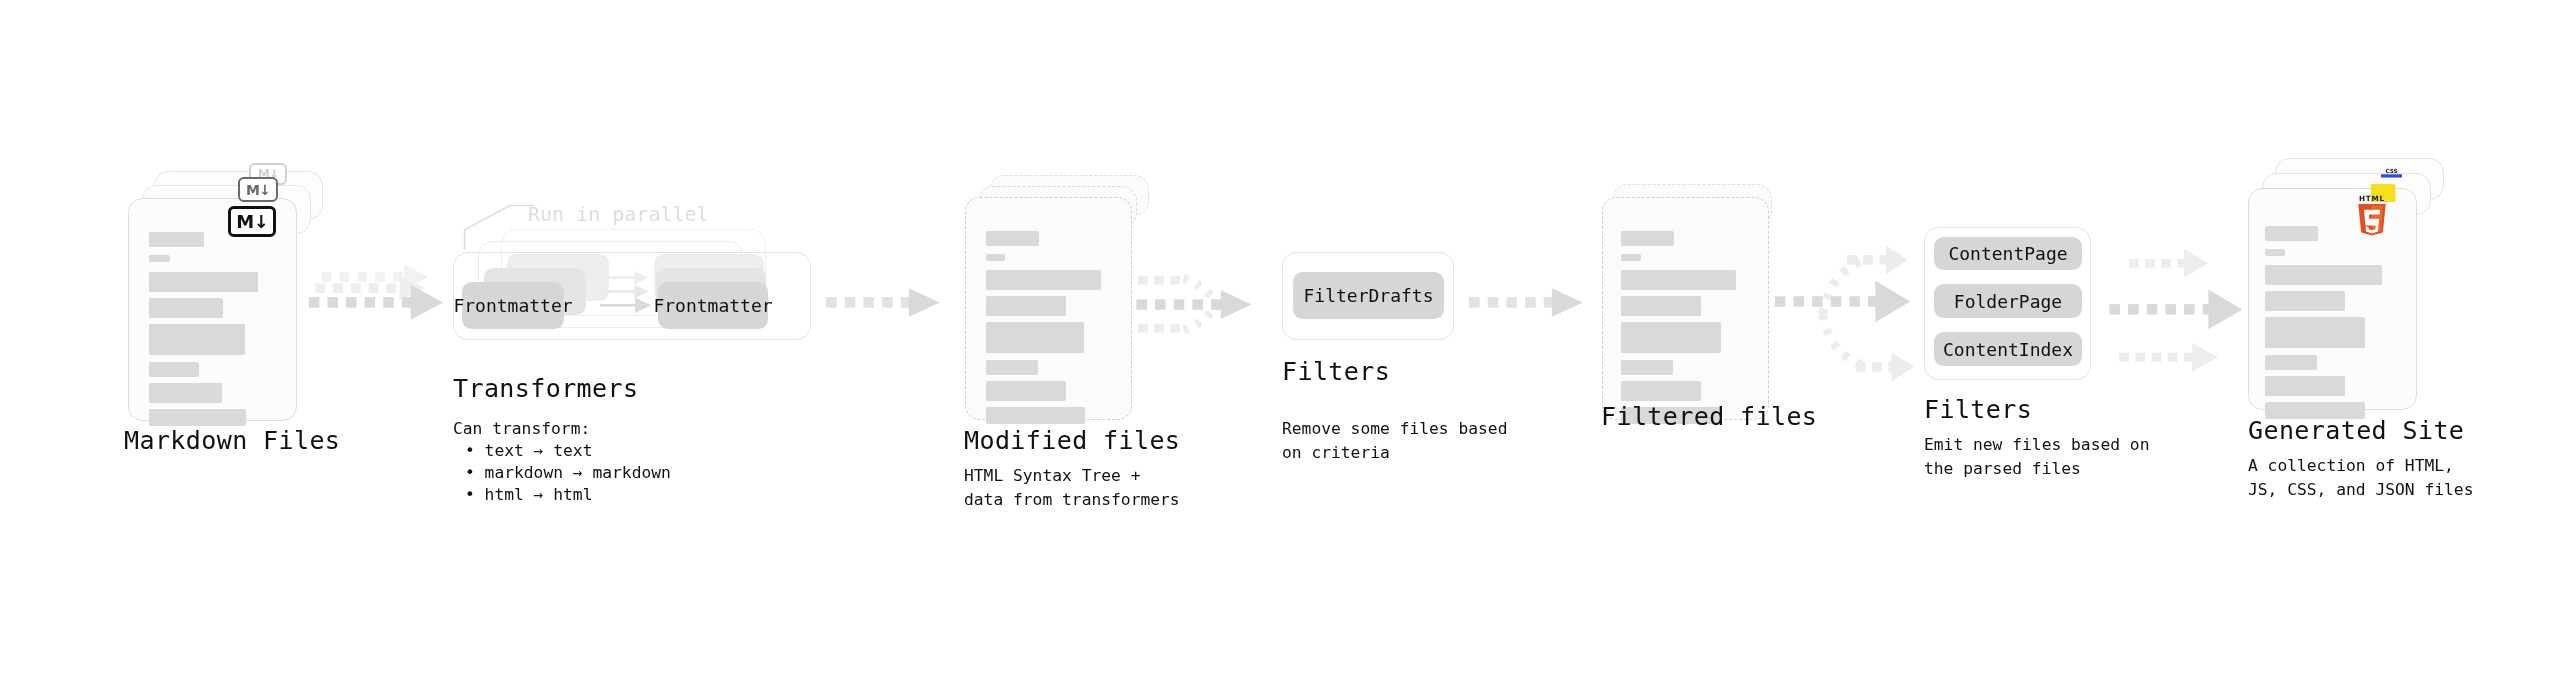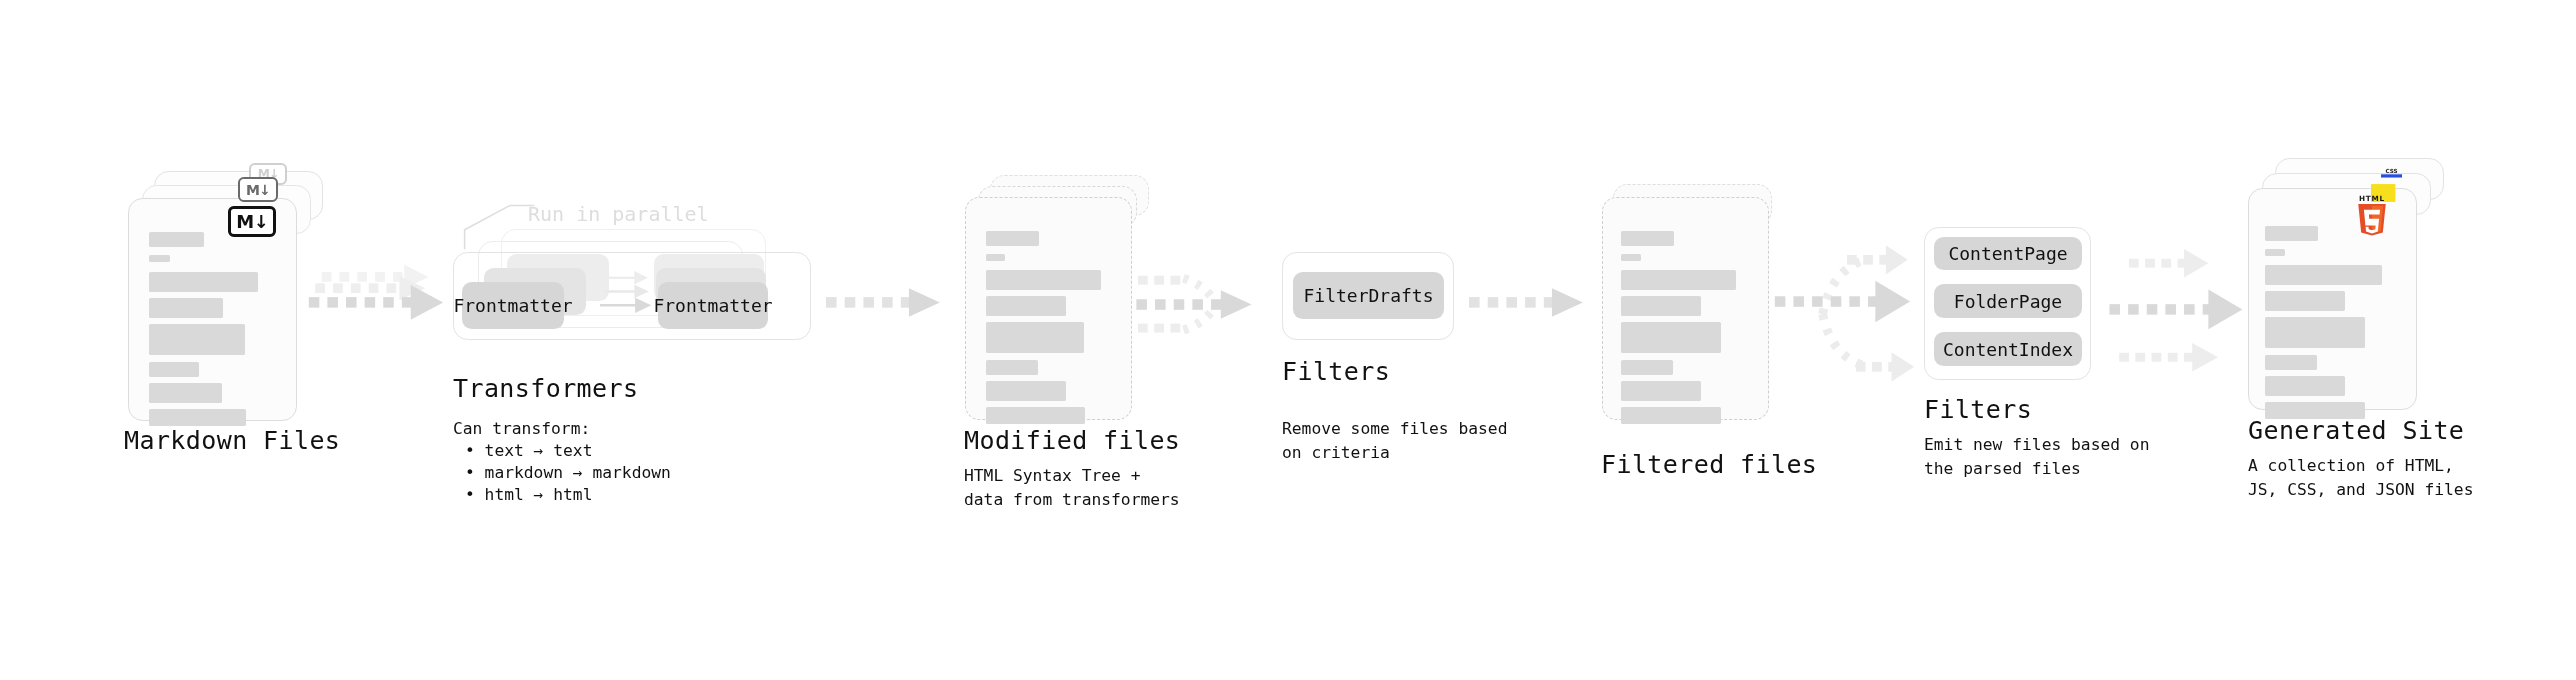--- a/index.html
+++ b/index.html
@@ -295,21 +295,21 @@
         <div class="ln" style="left:18px;top:56px;width:19.5px;height:6.5px;"></div>
         <div class="ln" style="left:18px;top:72px;width:115px;height:19.5px;"></div>
         <div class="ln" style="left:18px;top:98px;width:80px;height:19.5px;"></div>
         <div class="ln" style="left:18px;top:124px;width:100px;height:31px;"></div>
         <div class="ln" style="left:18px;top:162px;width:52px;height:14.6px;"></div>
         <div class="ln" style="left:18px;top:183px;width:80px;height:19.5px;"></div>
         <div class="ln" style="left:18px;top:209px;width:100px;height:17px;"></div>
       </div>
     </div>
 
-    <div class="title" style="left:1601px;top:450px;">Filtered files</div>
+    <div class="title" style="left:1601px;top:402px;">Filtered files</div>
   </div>
 
   <div class="abs" style="left:1778px;top:229px;">
     <svg width="146" height="154" viewBox="0 0 180 190">
 
       <path d="M55 105 Q66 50 108 38" fill="none" stroke="#ececec" stroke-width="11" stroke-dasharray="7 12"></path>
       <g fill="#ececec">
         <rect x="85" y="32" width="12" height="12"></rect>
           <rect x="105" y="32" width="12" height="12"></rect>
         <rect x="125" y="32" width="12" height="12"></rect>

